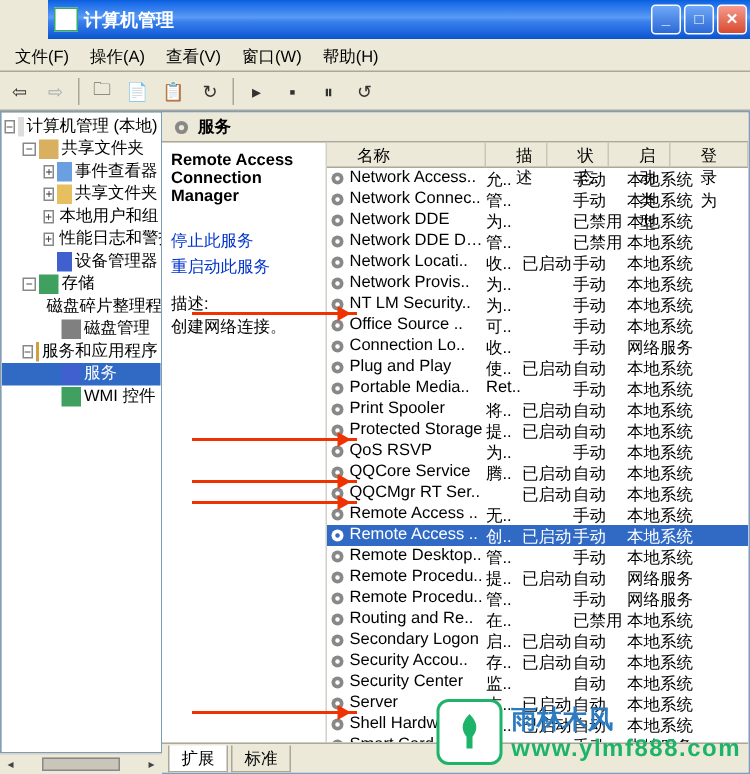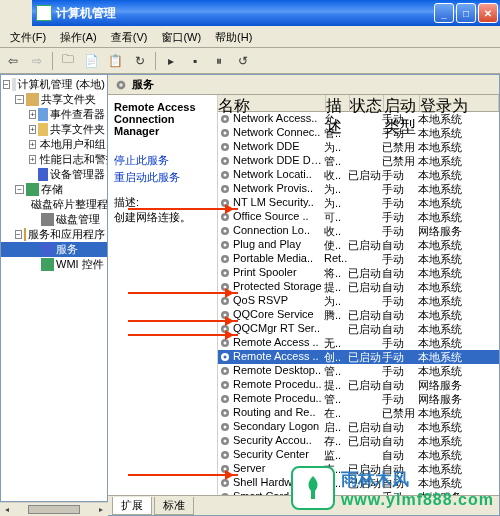--- a/index.html
+++ b/index.html
@@ -57,21 +57,21 @@
   .svchdr{height:20px;background:#ece9d8;border-bottom:1px solid #aca899;display:flex;align-items:center;padding:0 6px;font-weight:bold}
   .svchdr .gear{margin-right:4px}
   .svcbody{flex:1;display:flex;overflow:hidden}
   .detailpane{width:110px;border-right:1px solid #d4d0c8;padding:6px 6px;font-size:11px;overflow:hidden}
   .detailpane .svcname{font-weight:bold;margin-bottom:16px}
   .detailpane a{color:#0033cc;display:block;margin:2px 0;cursor:pointer}
   .detailpane .lbl{margin-top:10px}
   
   .listwrap{flex:1;display:flex;flex-direction:column;overflow:hidden}
   .listhdr{display:flex;background:#ece9d8;border-bottom:1px solid #aca899;height:17px;flex-shrink:0}
-  .listhdr div{border-right:1px solid #c9c6b9;padding:1px 0;font-size:16px}
+  .listhdr div{border-right:1px solid #c9c6b9;padding:1px 20px;font-size:11px}
   .list{flex:1;overflow:hidden}
   .row{display:flex;height:14px;font-size:11px;white-space:nowrap;cursor:pointer}
   .row.sel{background:#316ac5;color:#fff}
   .row .cicon{width:14px;display:flex;align-items:center;justify-content:center;flex-shrink:0}
   .c-name{width:92px;overflow:hidden;text-overflow:ellipsis;padding-left:1px}
   .c-desc{width:24px;overflow:hidden}
   .c-stat{width:34px;overflow:hidden}
   .c-start{width:36px;overflow:hidden}
   .c-login{width:54px;overflow:hidden}
   .tabs{height:20px;background:#ece9d8;border-top:1px solid #aca899;display:flex;align-items:center;padding:0 4px;gap:2px}

